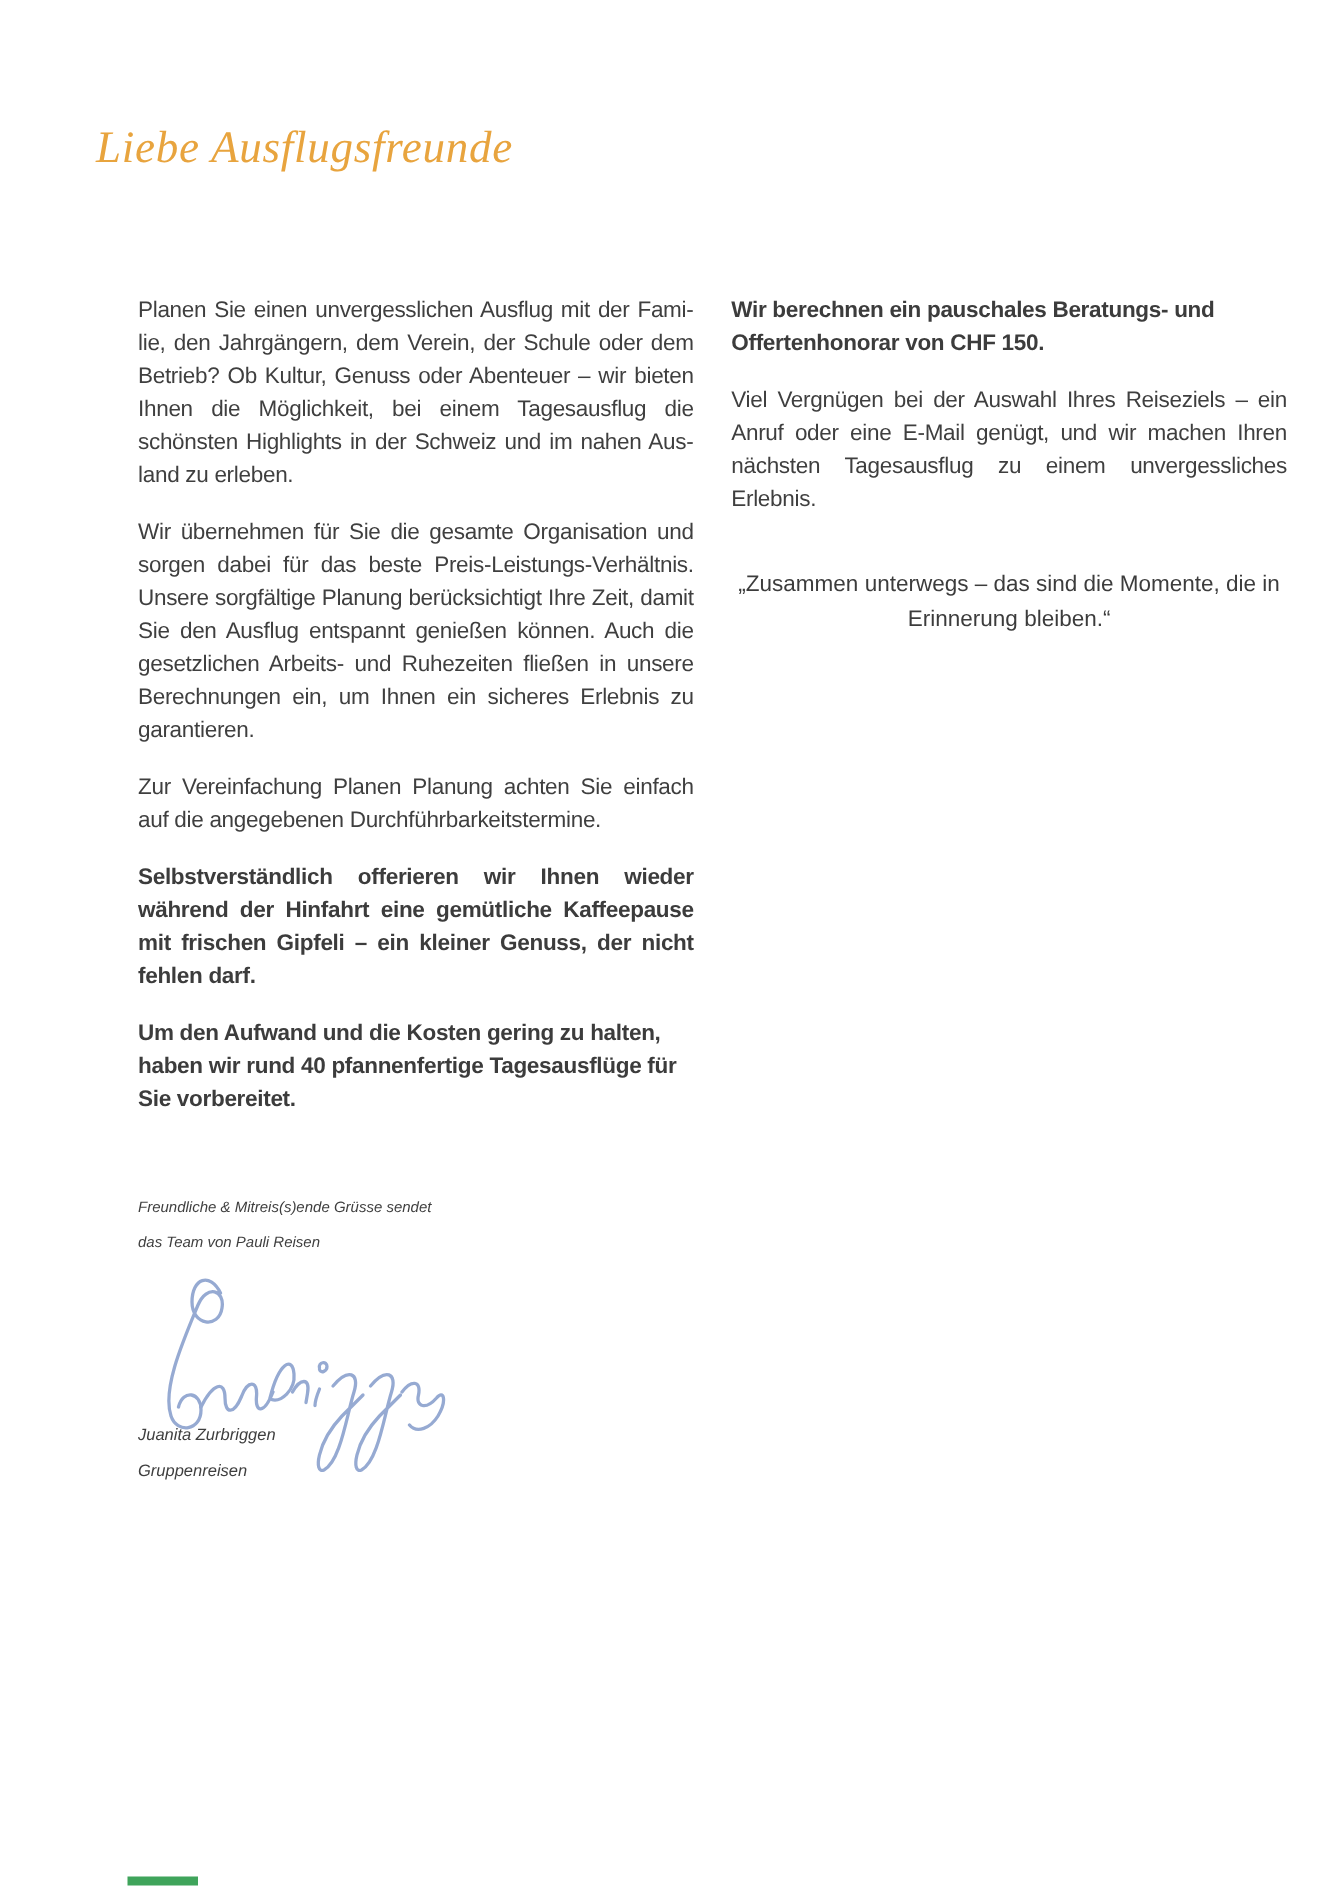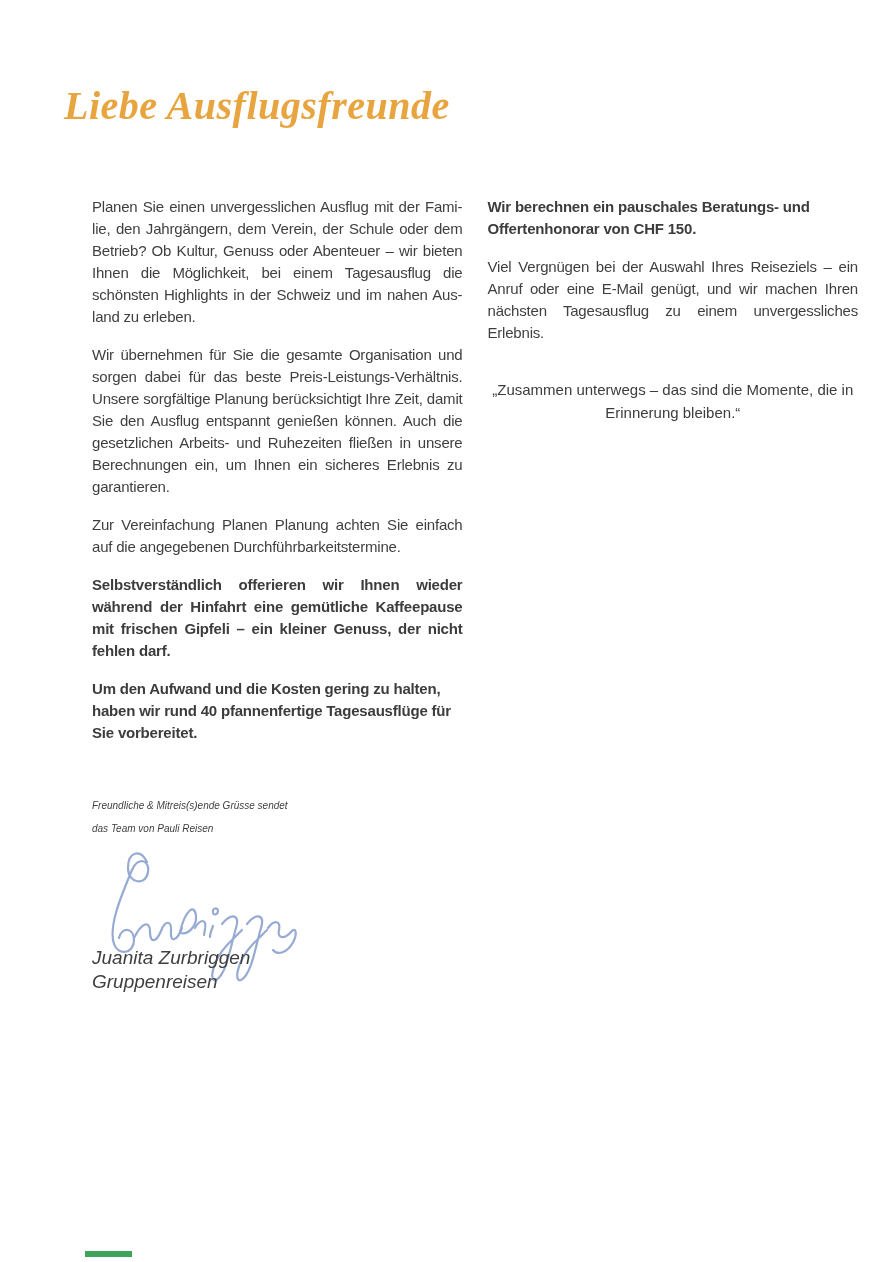--- a/index.html
+++ b/index.html
@@ -12,22 +12,22 @@
     color: var(--text-color, #3F3F3F);
     overflow: hidden;
   }
   .title {
     position: absolute;
     left: 64px;
     top: 82px;
     margin: 0;
     font-family: "Liberation Serif", "DejaVu Serif", serif;
     font-style: italic;
-    font-weight: bold;
-    font-size: 40px;
+    font-weight: normal;
+    font-size: 30px;
     letter-spacing: 0.5px;
     color: var(--title-color, #E8A43E);
     text-align: center;
   }
   .columns {
     position: absolute;
     left: 64px;
     top: 196px;
     width: 766px;
     display: flex;
@@ -60,21 +60,21 @@
   .sig-block {
     position: relative;
     margin-top: 6px;
     height: 160px;
   }
   .sig-svg { position: absolute; left: 0; top: 0; }
   .signer-name, .signer-role {
     position: absolute;
     left: 0;
     font-style: italic;
-    font-size: 19px;
+    font-size: 11px;
     line-height: 23px;
     text-align: center;
   }
   .signer-name { top: 100px; }
   .signer-role { top: 124px; }
   .footer-bar {
     position: absolute;
     left: 85px;
     top: 1251px;
     width: 47px;

